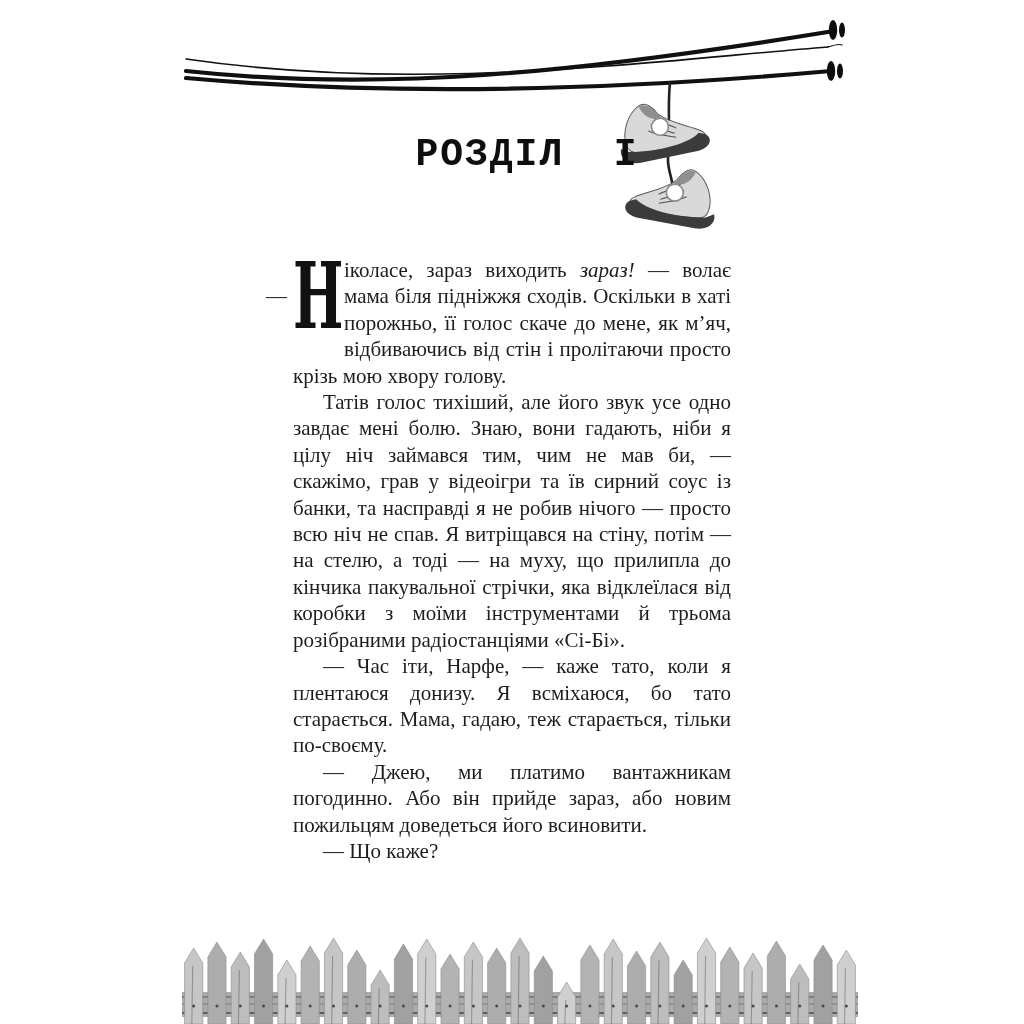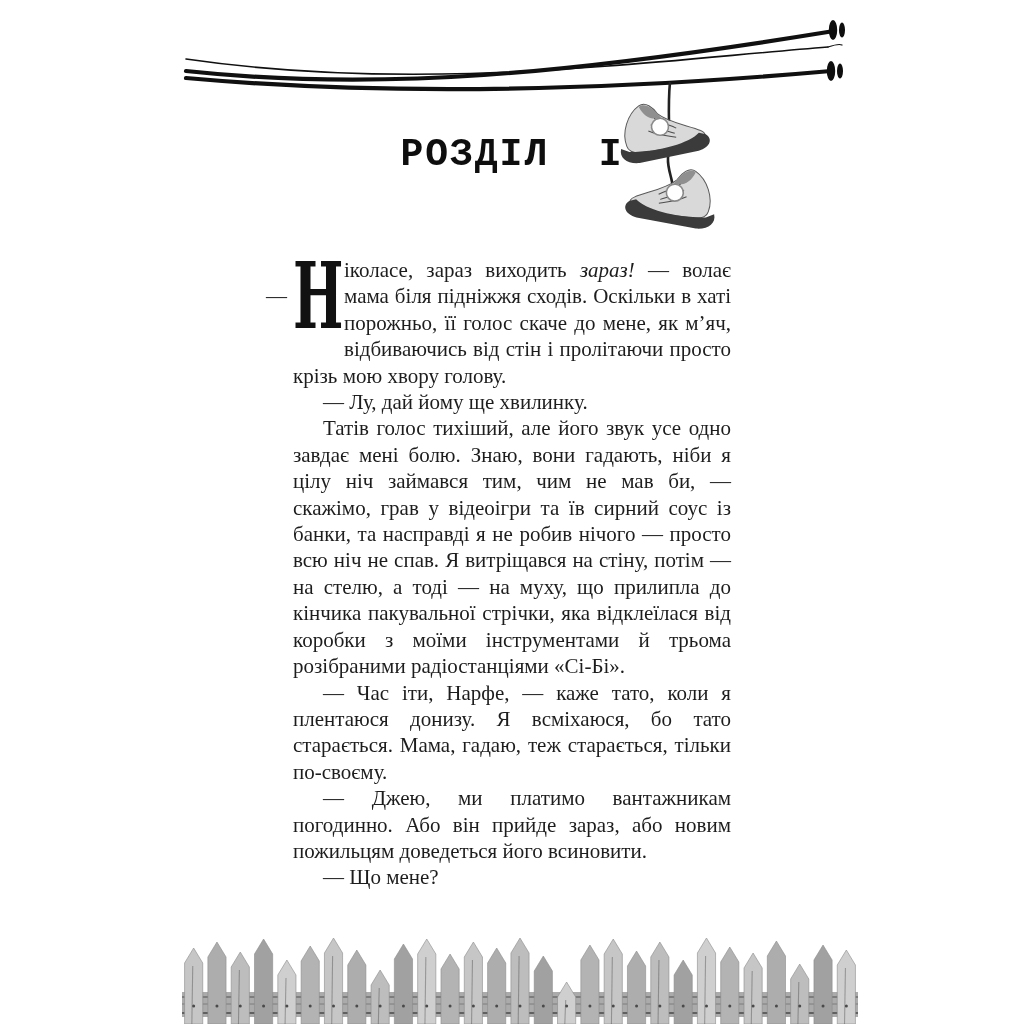--- a/index.html
+++ b/index.html
@@ -8,21 +8,21 @@
     width:1024px;height:1024px;
     background:#ffffff;
     overflow:hidden;
     font-family:"Liberation Serif", serif;
     color:#1e1e1e;
   }
   
   .top-art{position:absolute;left:0;top:0;width:1024px;height:250px;}
   
   .chapter-title{
-    position:absolute;left:293px;top:133px;width:438px;
+    position:absolute;left:308px;top:133px;width:438px;
     text-align:center;
     font-family:"Liberation Mono", monospace;
     font-weight:700;
     font-size:38px;
     letter-spacing:2px;
     white-space:pre;
     color:#0e0e0e;
   }
   
   .body-text{
@@ -96,25 +96,24 @@
 
   <div class="chapter-title">РОЗДІЛ  I</div>
 
   <div class="body-text">
     <p class="opening">
       <span class="opening-dash">—</span>
       <span class="drop-cap-box">
         <span class="drop-cap-glyph">Н</span>
       </span><span>іколасе, зараз виходить </span><em>зараз!</em><span> — волає мама біля підніжжя сходів. Оскільки в хаті порожньо, її голос скаче до мене, як м’яч, відбиваючись від стін і пролітаючи просто крізь мою хвору голову.</span>
     </p>
-    <p>— Лу, дай йому ще хвилинку.</p>
     <p>Татів голос тихіший, але його звук усе одно завдає мені болю. Знаю, вони гадають, ніби я цілу ніч займався тим, чим не мав би, — скажімо, грав у відеоігри та їв сирний соус із банки, та насправді я не робив нічого — просто всю ніч не спав. Я витріщався на стіну, потім — на стелю, а тоді — на муху, що прилипла до кінчика пакувальної стрічки, яка відклеїлася від коробки з моїми інструментами й трьома розібраними радіостанціями «Сі-Бі».</p>
     <p>— Час іти, Нарфе, — каже тато, коли я плентаюся донизу. Я всміхаюся, бо тато старається. Мама, гадаю, теж старається, тільки по-своєму.</p>
     <p>— Джею, ми платимо вантажникам погодинно. Або він прийде зараз, або новим пожильцям доведеться його всиновити.</p>
-    <p>— Що мене?</p>
+    <p>— Що каже?</p>
   </div>
 
   <svg class="fence-art" id="fence-svg" viewBox="0 0 676 88" xmlns="http://www.w3.org/2000/svg">
       <rect x="0" y="56" width="676" height="25" fill="#ababab"></rect>
       <line x1="0" y1="61" x2="676" y2="61" stroke="#6e6e6e" stroke-width="1.6"></line>
       <line x1="0" y1="68" x2="676" y2="68" stroke="#7d7d7d" stroke-width="1"></line>
       <line x1="0" y1="77" x2="676" y2="77" stroke="#606060" stroke-width="2"></line>
       <polygon points="2.564137931034482,88 2.564137931034482,27 11.655172413793103,12 20.746206896551726,27 20.746206896551726,88" fill="#c6c6c6" stroke="#8c8c8c" stroke-width="0.6"></polygon>
       <line x1="10.74606896551724" y1="30" x2="9.83696551724138" y2="88" stroke="rgba(45,45,45,0.35)" stroke-width="1.1"></line>
       <circle cx="11.655172413793103" cy="70" r="1.5" fill="#4a4a4a"></circle>

